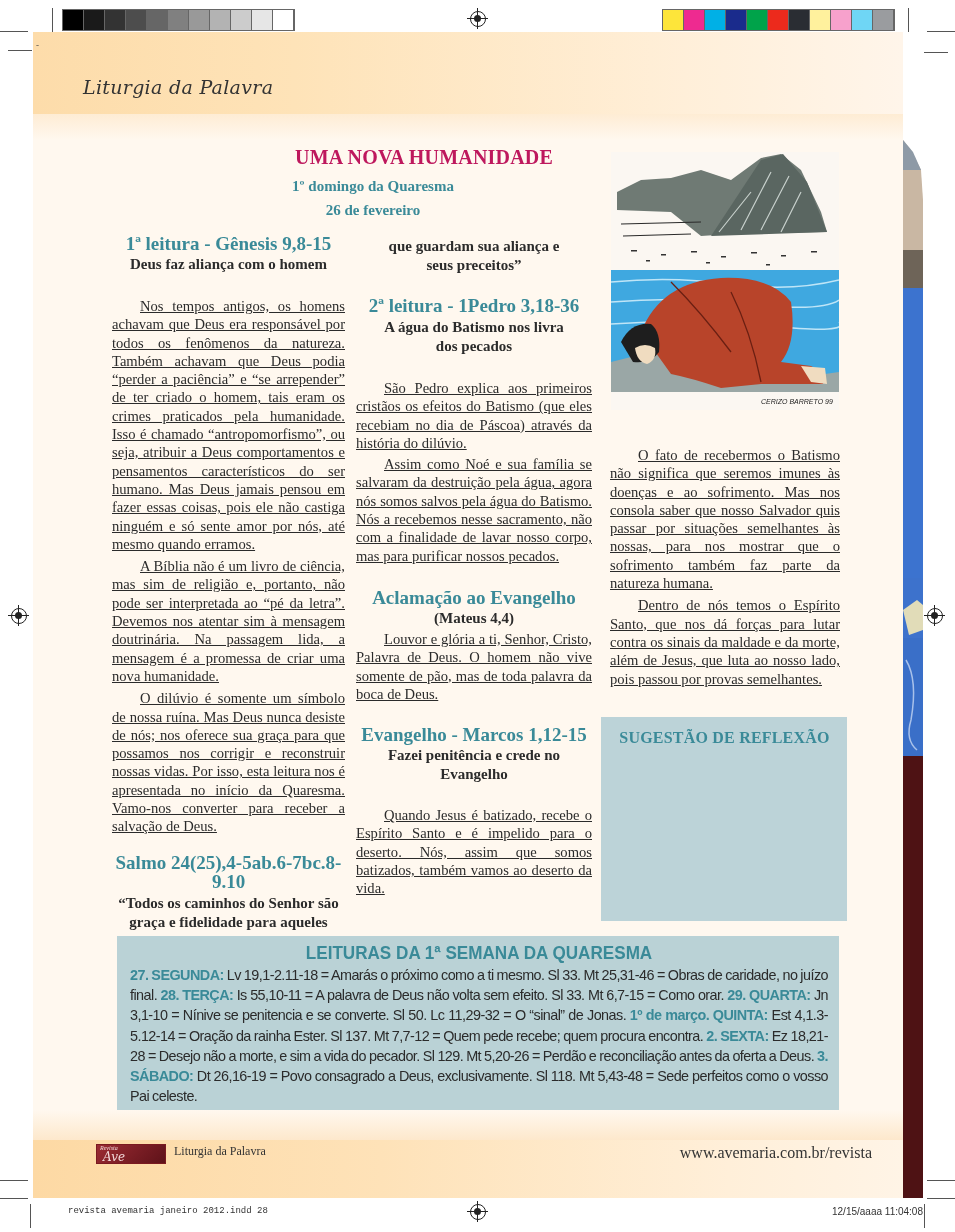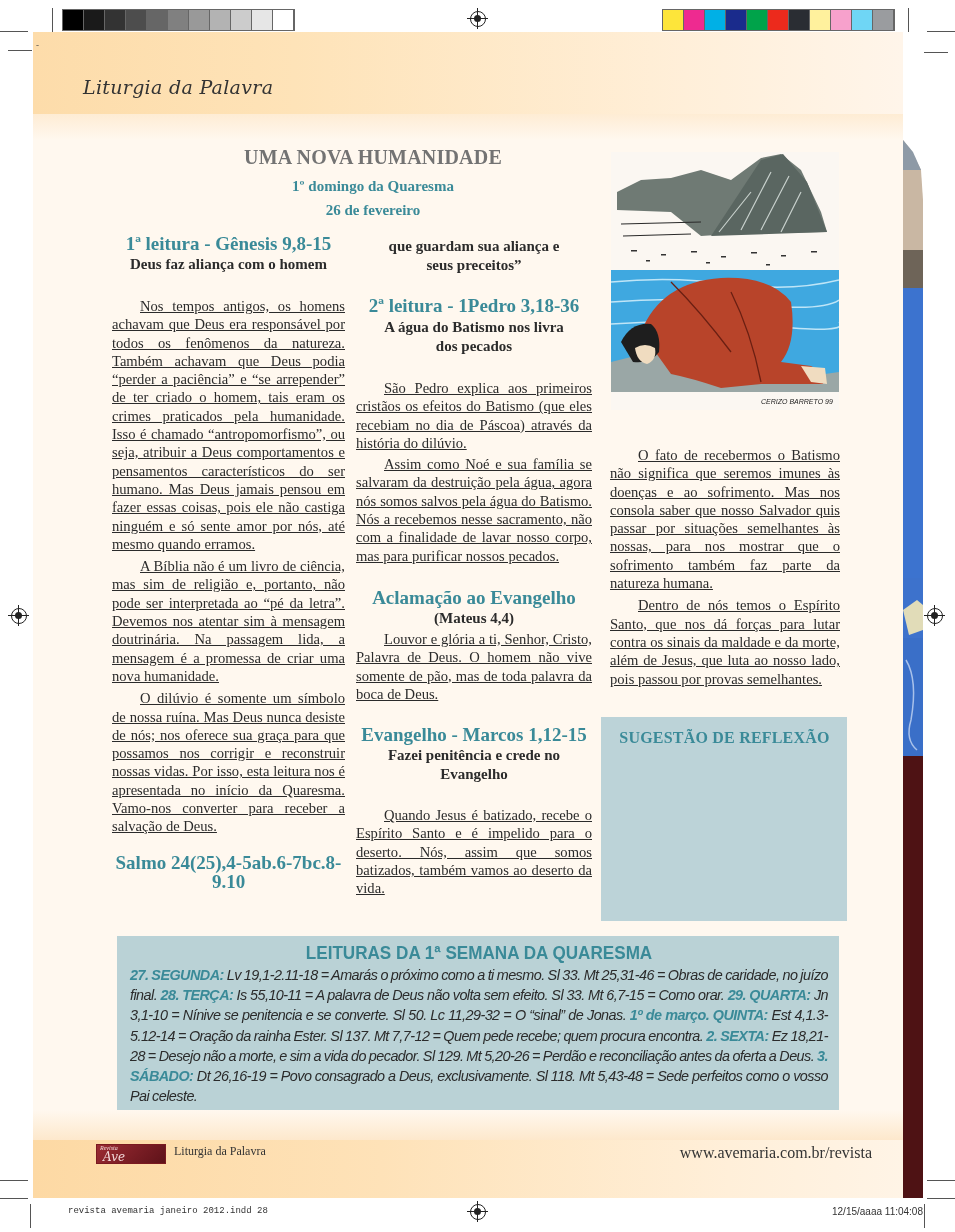--- a/index.html
+++ b/index.html
@@ -10,37 +10,37 @@
   .reg{position:absolute;width:16px;height:16px;border:1.5px solid #222;border-radius:50%;box-sizing:border-box;}
   .reg::before{content:"";position:absolute;left:3px;top:3px;width:7px;height:7px;border-radius:50%;background:#222;}
   .reg::after{content:"";position:absolute;left:-4px;top:6px;width:21px;height:1px;background:#222;}
   .reg .v{position:absolute;top:-4px;left:6px;width:1px;height:21px;background:#222;}
 
   .page{position:absolute;left:33px;top:32px;width:870px;height:1166px;background:#fff8ef;overflow:hidden;}
   .header-band{position:absolute;left:0;top:0;width:100%;height:82px;background:linear-gradient(90deg,#fddcaa 0%,#fee3b8 30%,#ffefd9 75%,#fff5ea 100%);}
   .header-fade{position:absolute;left:0;top:82px;width:100%;height:26px;background:linear-gradient(180deg,#feecd4,#fff8ef);}
   .header-title{position:absolute;left:50px;top:44px;font-family:"DejaVu Serif",serif;font-style:italic;font-size:19px;color:#333;letter-spacing:0.3px;}
   .tiny-dash{position:absolute;left:3px;top:8px;font-size:9px;color:#444;}
-  .main-title{position:absolute;left:160px;top:114px;width:360px;text-align:center;font-weight:bold;font-size:20px;color:#737373;letter-spacing:0.2px;}
+  .main-title{position:absolute;left:160px;top:114px;width:360px;text-align:right;font-weight:bold;font-size:20px;color:#be185d;letter-spacing:0.2px;}
   .sub1{position:absolute;left:160px;top:146px;width:360px;text-align:center;font-weight:bold;font-size:15px;color:#3a8a98;}
   .sub2{position:absolute;left:160px;top:170px;width:360px;text-align:center;font-weight:bold;font-size:15px;color:#3a8a98;}
 
   .col{position:absolute;font-size:14.6px;line-height:18.3px;color:#2b2b2b;}
   .col p{margin:0;text-align:justify;text-indent:28px;text-decoration:underline;}
   .h-teal{font-weight:bold;color:#3a8a98;text-align:center;font-size:19px;line-height:19px;}
   .h-dark{font-weight:bold;color:#2b2b2b;text-align:center;font-size:15px;line-height:19px;}
 
   .illustration{position:absolute;left:578px;top:120px;width:228px;height:258px;background:#fbf7f2;}
   .reflection{position:absolute;left:568px;top:685px;width:246px;height:204px;background:#bcd3d8;box-sizing:border-box;padding:12px 8px 0 9px;}
   .reflection .rt{font-weight:bold;color:#3a8a98;text-align:center;font-size:16px;margin-bottom:4px;letter-spacing:0.2px;}
   .reflection .rb{font-size:14.6px;line-height:19.6px;color:#2b2b2b;text-align:justify;}
 
   .readings{position:absolute;left:84px;top:904px;width:722px;height:178px;background:#bad2d6;box-sizing:border-box;padding:6px 11px 0 13px;font-family:"Liberation Sans",sans-serif;}
   .readings .rt{text-align:center;font-family:"Liberation Sans",sans-serif;font-weight:bold;font-size:19px;color:#3a8a98;transform:scaleX(0.9);margin-bottom:1px;}
-  .readings .rb{font-size:14.4px;line-height:20.2px;color:#2b2b2b;text-align:justify;letter-spacing:-0.55px;word-spacing:-0.5px;font-style:italic;}
+  .readings .rb{font-size:14.4px;line-height:20.2px;color:#2b2b2b;text-align:justify;letter-spacing:-0.55px;word-spacing:-0.5px;}
   .readings .day{font-weight:bold;color:#3a8a98;}
 
   .footer-band{position:absolute;left:0;top:1108px;width:100%;height:58px;background:linear-gradient(90deg,#fdd9a4 0%,#fee2b8 40%,#ffefd9 80%,#fff4e6 100%);}
   .footer-top{position:absolute;left:0;top:1078px;width:100%;height:30px;background:linear-gradient(180deg,#fff8ef,#fde8cc);}
   .logo{position:absolute;left:63px;top:1112px;width:70px;height:20px;background:linear-gradient(135deg,#9b2b32,#5e1219);border:1px solid #7a1a20;box-sizing:border-box;color:#f3d9da;overflow:hidden;}
   .logo .l1{position:absolute;left:3px;top:0px;font-size:6px;font-style:italic;}
   .logo .l2{position:absolute;left:6px;top:5px;font-size:12px;font-style:italic;font-family:"DejaVu Serif",serif;}
   .footer-label{position:absolute;left:141px;top:1112px;font-size:12px;color:#333;}
   .footer-url{position:absolute;right:31px;top:1112px;font-size:16px;color:#333;}
 
@@ -131,20 +131,21 @@
 
   <div class="col" style="left:79px;top:202px;width:233px;">
     <div class="h-teal">1ª leitura - Gênesis 9,8-15</div>
     <div class="h-dark" style="margin-top:2px;">Deus faz aliança com o homem</div>
     <div style="height:23px;"></div>
     <p>Nos tempos antigos, os homens achavam que Deus era responsável por todos os fenômenos da natureza. Também achavam que Deus podia “perder a paciência” e “se arrepender” de ter criado o homem, tais eram os crimes praticados pela humanidade. Isso é chamado “antropomorfismo”, ou seja, atribuir a Deus comportamentos e pensamentos característicos do ser humano. Mas Deus jamais pensou em fazer essas coisas, pois ele não castiga ninguém e só sente amor por nós, até mesmo quando erramos.</p>
     <p style="margin-top:4px;">A Bíblia não é um livro de ciência, mas sim de religião e, portanto, não pode ser interpretada ao “pé da letra”. Devemos nos atentar sim à mensagem doutrinária. Na passagem lida, a mensagem é a promessa de criar uma nova humanidade.</p>
     <p style="margin-top:4px;">O dilúvio é somente um símbolo de nossa ruína. Mas Deus nunca desiste de nós; nos oferece sua graça para que possamos nos corrigir e reconstruir nossas vidas. Por isso, esta leitura nos é apresentada no início da Quaresma. Vamo-nos converter para receber a salvação de Deus.</p>
     <div style="height:17px;"></div>
     <div class="h-teal">Salmo 24(25),4-5ab.6-7bc.8-9.10</div>
+    <div class="h-dark" style="margin-top:3px;">“Todos os caminhos do Senhor são graça e fidelidade para aqueles</div>
   </div>
 
   <div class="col" style="left:323px;top:205px;width:236px;">
     <div class="h-dark" style="padding:0 30px;">que guardam sua aliança e seus preceitos”</div>
     <div style="height:21px;"></div>
     <div class="h-teal">2ª leitura - 1Pedro 3,18-36</div>
     <div class="h-dark" style="margin-top:3px;padding:0 22px;">A água do Batismo nos livra dos pecados</div>
     <div style="height:23px;"></div>
     <p>São Pedro explica aos primeiros cristãos os efeitos do Batismo (que eles recebiam no dia de Páscoa) através da história do dilúvio.</p>
     <p style="margin-top:3px;">Assim como Noé e sua família se salvaram da destruição pela água, agora nós somos salvos pela água do Batismo. Nós a recebemos nesse sacramento, não com a finalidade de lavar nosso corpo, mas para purificar nossos pecados.</p>

